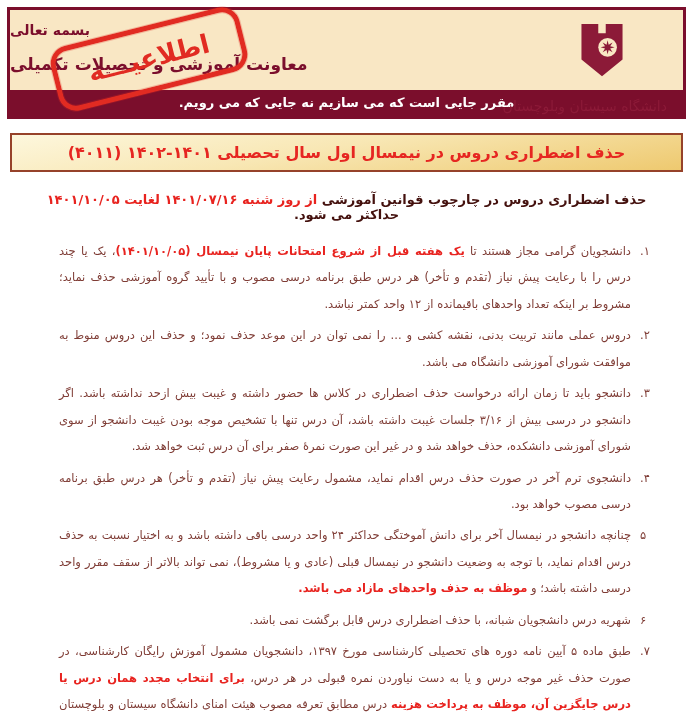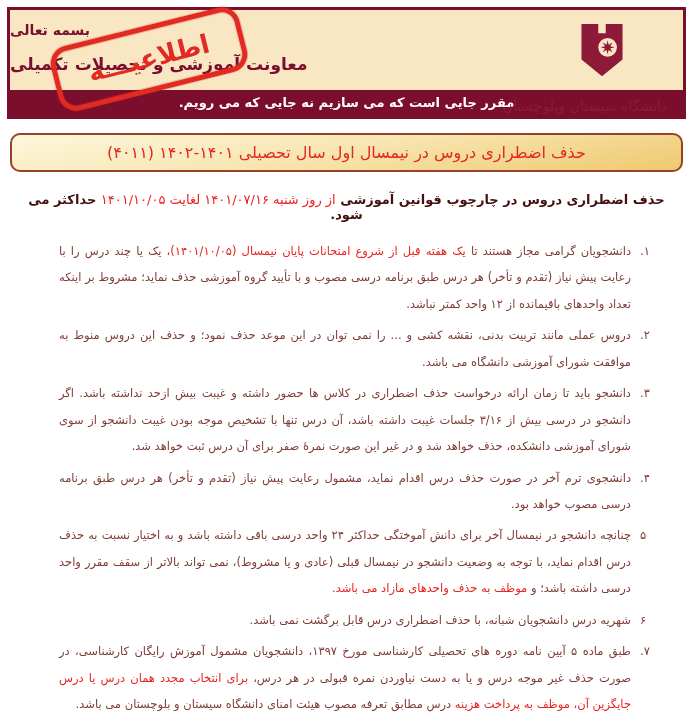--- a/index.html
+++ b/index.html
@@ -23,33 +23,33 @@
   .logo{position:absolute;right:16px;top:12px;width:130px;text-align:center;}
   .logo svg{width:56px;height:60px;display:block;margin:0 auto;}
   .logo-cap{margin-top:16px;font-size:14px;font-weight:normal;color:var(--logo_maroon);white-space:nowrap;}
   
   .stamp{position:absolute;left:42px;top:16px;transform:rotate(-14deg);
          border:5px solid var(--stamp_red);border-radius:18px;color:var(--stamp_red);
          font-size:26px;font-weight:bold;padding:12px 30px 14px;letter-spacing:1px;
          box-shadow:0 0 0 1px rgba(225,43,34,.25), inset 0 0 0 1px rgba(225,43,34,.25);z-index:3;}
 
   
-  .title-bar{margin:14px 10px 0;border:2px solid var(--gold_border);border-radius:10px;
+  .title-bar{margin:14px 10px 0;border:2px solid var(--gold_border);border-radius:0;
              background:linear-gradient(170deg,#fdf7dd 0%,#f8e7b4 45%,#eec96f 100%);
-             text-align:center;color:var(--title_red);font-weight:normal;font-size:16px;padding:8px 14px;}
+             text-align:center;color:var(--title_red);font-weight:bold;font-size:16px;padding:8px 14px;}
 
   
   .subtitle{margin:20px 28px 0;text-align:center;font-weight:bold;font-size:13px;color:var(--dark_text);}
 
   
   .items{margin:16px 33px 0 25px;}
   .item{display:flex;gap:9px;margin-bottom:5px;color:var(--body_text);font-size:11.5px;line-height:2.3;}
   .num{flex:0 0 20px;text-align:left;}
   .itext{flex:1;text-align:justify;margin-left:34px;}
-  .red{color:var(--red);font-weight:normal;}
+  .red{color:var(--red);font-weight:bold;}
 </style>
 </head>
 <body>
 
 <div class="page">
 
   <div class="hdr">
     <div class="logo">
       <svg viewBox="0 0 60 64" aria-hidden="true">
         <path d="M8 2 H26 V12 H34 V2 H52 V40 L30 58 L8 40 Z" fill="#8c1a38"></path>

